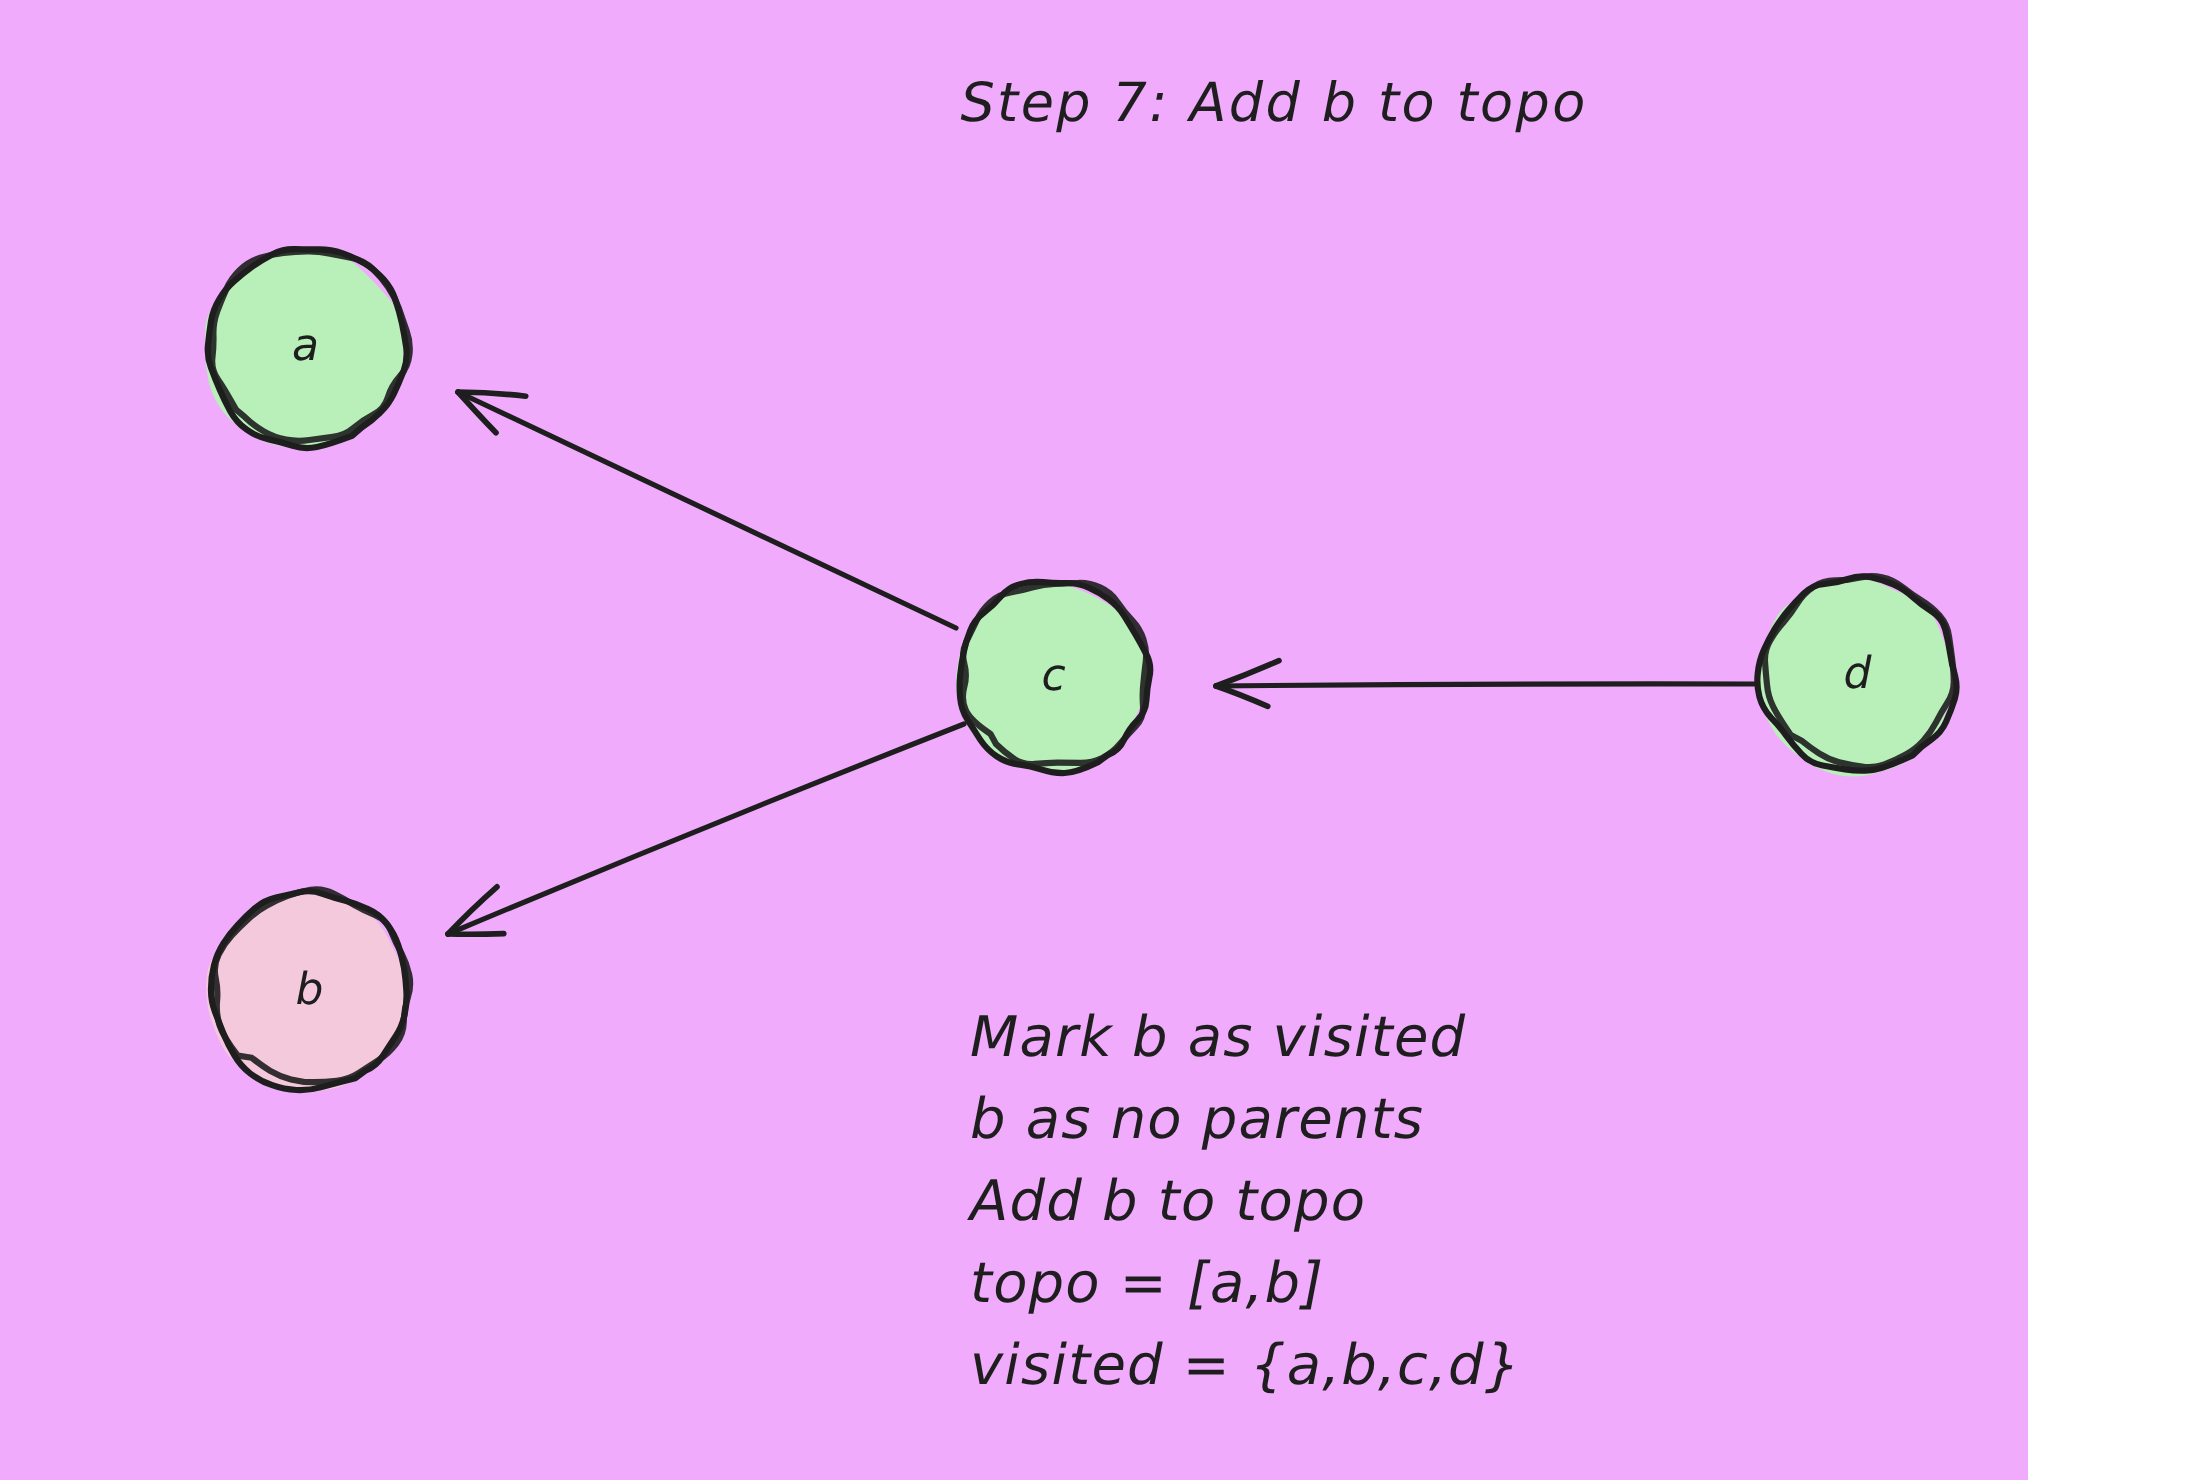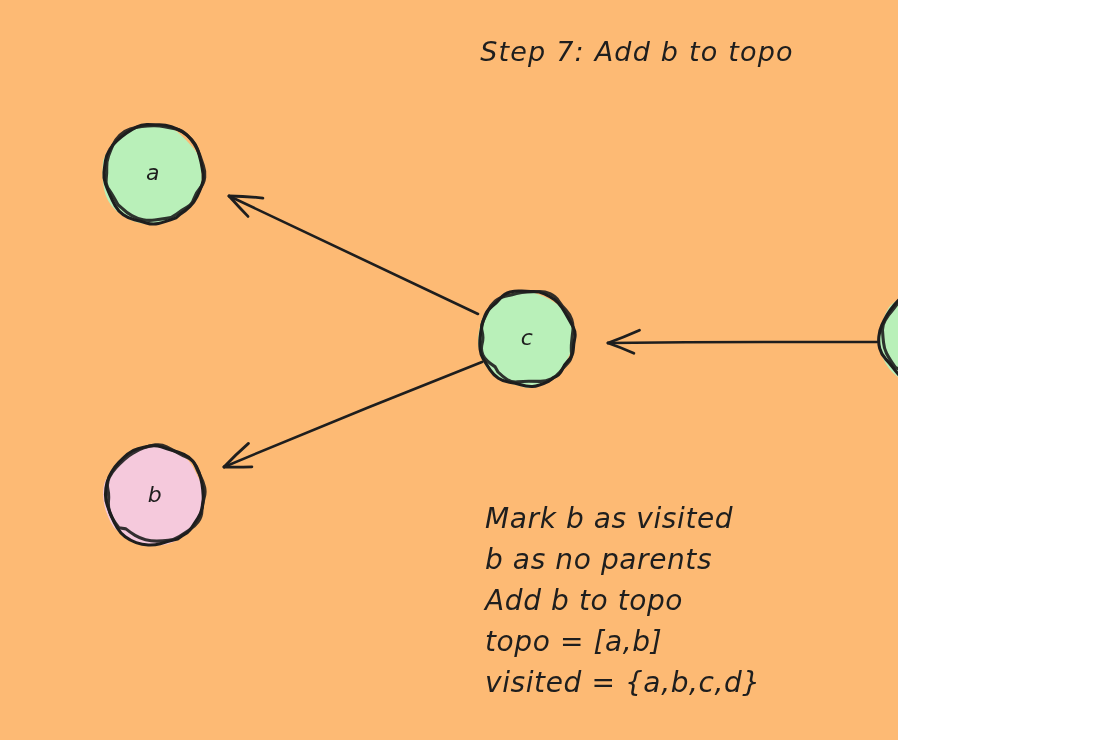--- a/index.html
+++ b/index.html
@@ -6,23 +6,23 @@
   html, body {
     margin: 0;
     padding: 0;
     background: #ffffff;
   }
   body {
     font-family: "DejaVu Sans", sans-serif;
   }
   #canvas-root {
     position: relative;
-    width: 898px;
+    width: 1014px;
     height: 740px;
-    background: #fdba74;
+    background: #f0abfc;
     overflow: hidden;
   }
   #scene {
     position: absolute;
     top: 0;
     left: 0;
     width: 1106px;
     height: 740px;
     display: block;
   }

